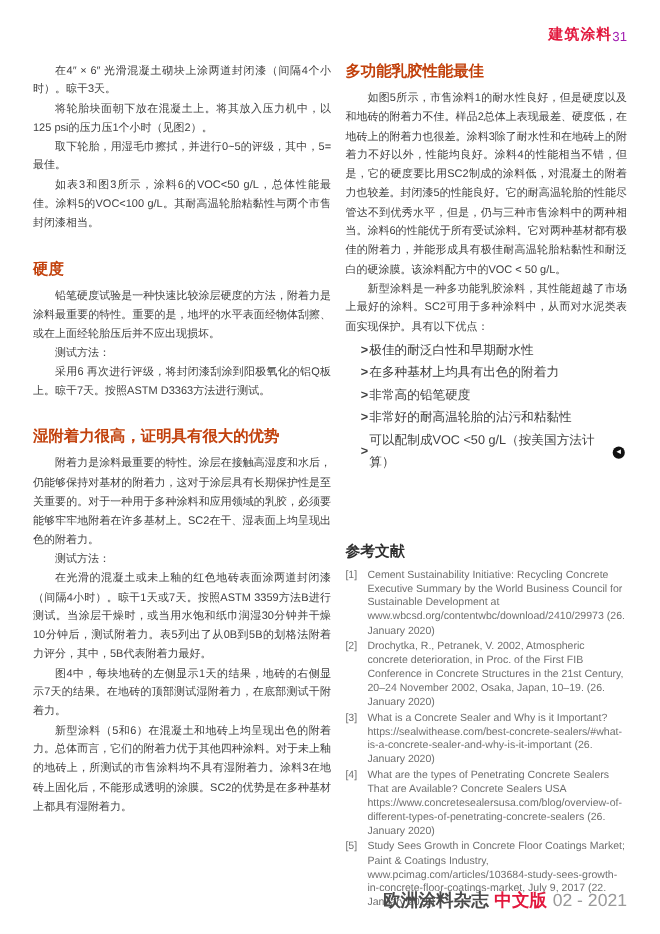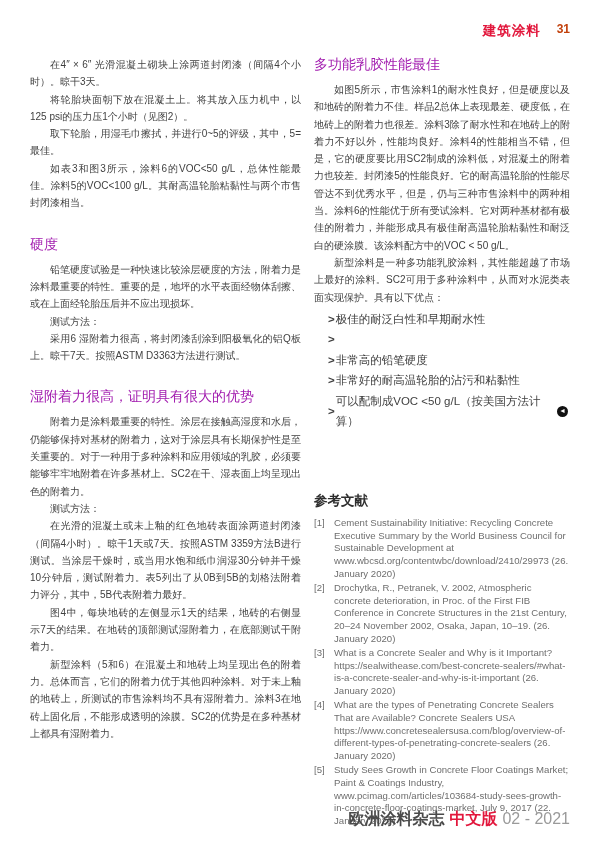--- a/index.html
+++ b/index.html
@@ -8,44 +8,44 @@
     width:600px;height:849px;
     background:#ffffff;
     font-family:"Liberation Sans","DejaVu Sans",sans-serif;
     color:#3f3f3f;
     overflow:hidden;
     margin:0 auto;
   }
   
   .header{
     position:absolute;top:22px;right:30px;
-    display:flex;align-items:flex-start;gap:16px;
+    display:flex;align-items:flex-end;gap:0;
   }
   .header-section{color:#e2173c;font-weight:bold;font-size:13.5px;letter-spacing:1px;}
-  .header-page{color:#c2410c;font-weight:bold;font-size:12px;}
+  .header-page{color:#a21caf;font-weight:normal;font-size:12px;}
   
   .content{
     position:absolute;top:56px;left:30px;
     width:540px;
     display:flex;gap:13px;
   }
   .col-left{width:271px;}
   .col-right{width:256px;}
   p.body{
     margin:0;
     font-size:10px;
     line-height:17.3px;
     text-indent:2em;
     text-align:justify;
   }
   .section-heading{
     margin:24px 0 7px 0;
     font-size:14px;
-    font-weight:normal;
-    color:#a21caf;
+    font-weight:bold;
+    color:#c2410c;
   }
   .section-heading.first{margin-top:0;}
   
   .advantages{margin:3px 0 0 14px;}
   .advantage-item{
     display:flex;align-items:center;
     font-size:11.5px;line-height:20.5px;
   }
   .bullet-marker{font-weight:bold;margin-right:1px;}
   .end-icon{
@@ -93,21 +93,21 @@
 
     <div class="col-left">
       <p class="body">在4″ × 6″ 光滑混凝土砌块上涂两道封闭漆（间隔4个小时）。晾干3天。</p>
       <p class="body">将轮胎块面朝下放在混凝土上。将其放入压力机中，以125 psi的压力压1个小时（见图2）。</p>
       <p class="body">取下轮胎，用湿毛巾擦拭，并进行0~5的评级，其中，5=最佳。</p>
       <p class="body">如表3和图3所示，涂料6的VOC&lt;50 g/L，总体性能最佳。涂料5的VOC&lt;100 g/L。其耐高温轮胎粘黏性与两个市售封闭漆相当。</p>
 
       <h2 class="section-heading">硬度</h2>
       <p class="body">铅笔硬度试验是一种快速比较涂层硬度的方法，附着力是涂料最重要的特性。重要的是，地坪的水平表面经物体刮擦、或在上面经轮胎压后并不应出现损坏。</p>
       <p class="body">测试方法：</p>
-      <p class="body">采用6 湿附着力很高，将封闭漆刮涂到阳极氧化的铝Q板上。晾干7天。按照ASTM D3363方法进行测试。</p>
+      <p class="body">采用6 再次进行评级，将封闭漆刮涂到阳极氧化的铝Q板上。晾干7天。按照ASTM D3363方法进行测试。</p>
 
       <h2 class="section-heading">湿附着力很高，证明具有很大的优势</h2>
       <p class="body">附着力是涂料最重要的特性。涂层在接触高湿度和水后，仍能够保持对基材的附着力，这对于涂层具有长期保护性是至关重要的。对于一种用于多种涂料和应用领域的乳胶，必须要能够牢牢地附着在许多基材上。SC2在干、湿表面上均呈现出色的附着力。</p>
       <p class="body">测试方法：</p>
       <p class="body">在光滑的混凝土或未上釉的红色地砖表面涂两道封闭漆（间隔4小时）。晾干1天或7天。按照ASTM 3359方法B进行测试。当涂层干燥时，或当用水饱和纸巾润湿30分钟并干燥10分钟后，测试附着力。表5列出了从0B到5B的划格法附着力评分，其中，5B代表附着力最好。</p>
       <p class="body">图4中，每块地砖的左侧显示1天的结果，地砖的右侧显示7天的结果。在地砖的顶部测试湿附着力，在底部测试干附着力。</p>
       <p class="body">新型涂料（5和6）在混凝土和地砖上均呈现出色的附着力。总体而言，它们的附着力优于其他四种涂料。对于未上釉的地砖上，所测试的市售涂料均不具有湿附着力。涂料3在地砖上固化后，不能形成透明的涂膜。SC2的优势是在多种基材上都具有湿附着力。</p>
     </div>
 
     <div class="col-right">
@@ -115,20 +115,21 @@
       <p class="body">如图5所示，市售涂料1的耐水性良好，但是硬度以及和地砖的附着力不佳。样品2总体上表现最差、硬度低，在地砖上的附着力也很差。涂料3除了耐水性和在地砖上的附着力不好以外，性能均良好。涂料4的性能相当不错，但是，它的硬度要比用SC2制成的涂料低，对混凝土的附着力也较差。封闭漆5的性能良好。它的耐高温轮胎的性能尽管达不到优秀水平，但是，仍与三种市售涂料中的两种相当。涂料6的性能优于所有受试涂料。它对两种基材都有极佳的附着力，并能形成具有极佳耐高温轮胎粘黏性和耐泛白的硬涂膜。该涂料配方中的VOC &lt; 50 g/L。</p>
       <p class="body">新型涂料是一种多功能乳胶涂料，其性能超越了市场上最好的涂料。SC2可用于多种涂料中，从而对水泥类表面实现保护。具有以下优点：</p>
 
       <div class="advantages">
         <div class="advantage-item">
           <span class="bullet-marker">&gt;</span>
           <span>极佳的耐泛白性和早期耐水性</span>
         </div>
         <div class="advantage-item">
           <span class="bullet-marker">&gt;</span>
+          <span>在多种基材上均具有出色的附着力</span>
         </div>
         <div class="advantage-item">
           <span class="bullet-marker">&gt;</span>
           <span>非常高的铅笔硬度</span>
         </div>
         <div class="advantage-item">
           <span class="bullet-marker">&gt;</span>
           <span>非常好的耐高温轮胎的沾污和粘黏性</span>
         </div>
         <div class="advantage-item">

